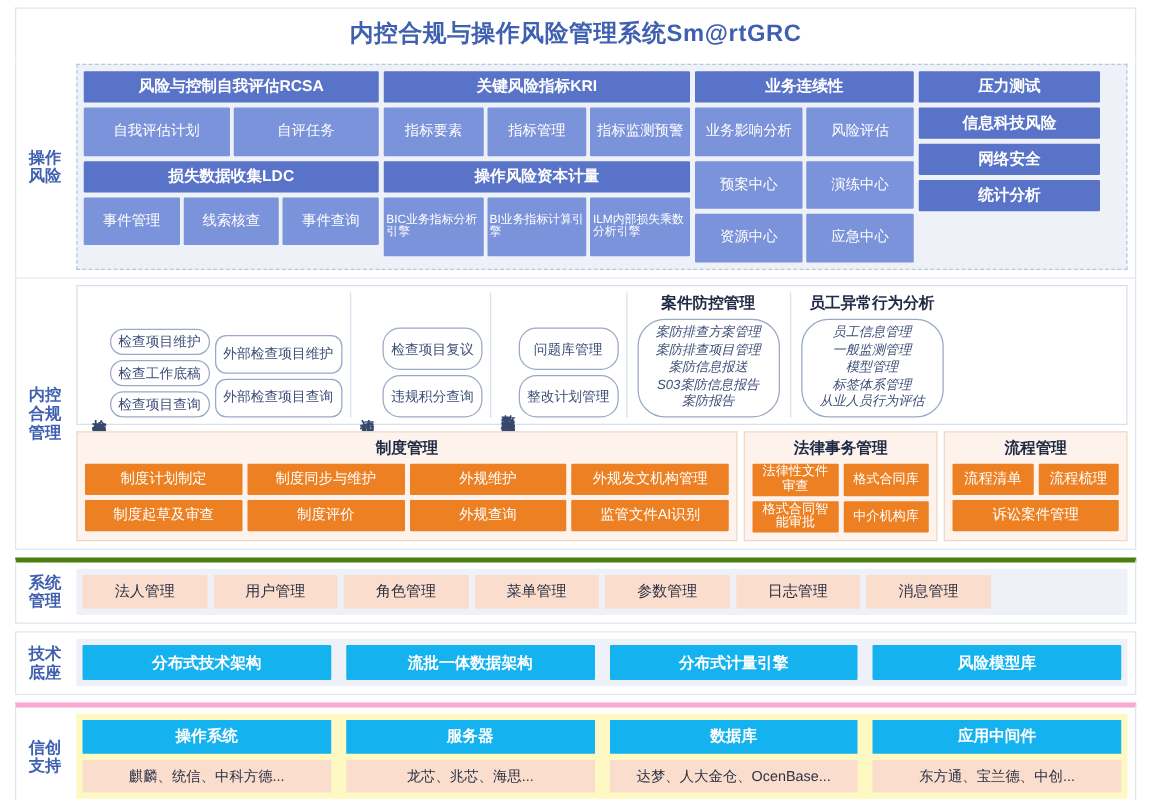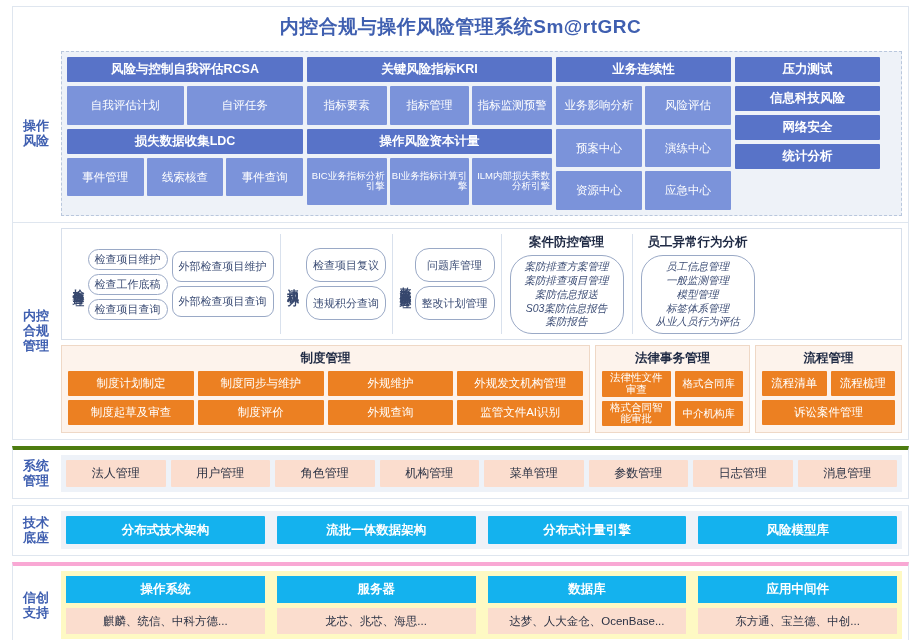--- a/index.html
+++ b/index.html
@@ -73,39 +73,39 @@
     border-radius: 1px;
   }
   .op-sub-row { display: flex; gap: 3px; }
   .op-sub {
     background: #7b93da;
     color: #ffffff;
     font-size: 11.5px;
     min-height: 25px;
     flex: 1 1 0;
     display: flex; align-items: center; justify-content: center;
-    text-align: right;
+    text-align: left;
     border-radius: 1px;
     line-height: 1.1;
     padding: 13px 2px;
   }
   .op-sub.tiny { font-size: 9.5px; }
 
   
   .ic-top {
     background: #ffffff;
     border: 1px solid #d7dfeb;
     display: flex;
     padding: 5px 4px;
     gap: 0;
     margin-bottom: 5px;
   }
   .ic-group {
     display: flex;
-    align-items: center;
+    align-items: flex-end;
     padding: 0 6px;
     border-right: 1px solid #d9e1ed;
   }
   .ic-group:last-child { border-right: none; }
   .ic-vlabel {
     writing-mode: vertical-rl;
     text-orientation: upright;
     color: #36476d;
     font-size: 11.5px;
     font-weight: bold;
@@ -442,21 +442,20 @@
       <span>
         <span>系统</span><br>
         <span>管理</span>
       </span>
     </div>
     <div class="band-body">
       <div class="sys-wrap">
         <div class="sys-btn">法人管理</div>
         <div class="sys-btn">用户管理</div>
         <div class="sys-btn">角色管理</div>
-        <div class="sys-btn">机构管理</div>
         <div class="sys-btn">菜单管理</div>
         <div class="sys-btn">参数管理</div>
         <div class="sys-btn">日志管理</div>
         <div class="sys-btn">消息管理</div>
       </div>
     </div>
   </div>
 
   <div class="gap"></div>
 

